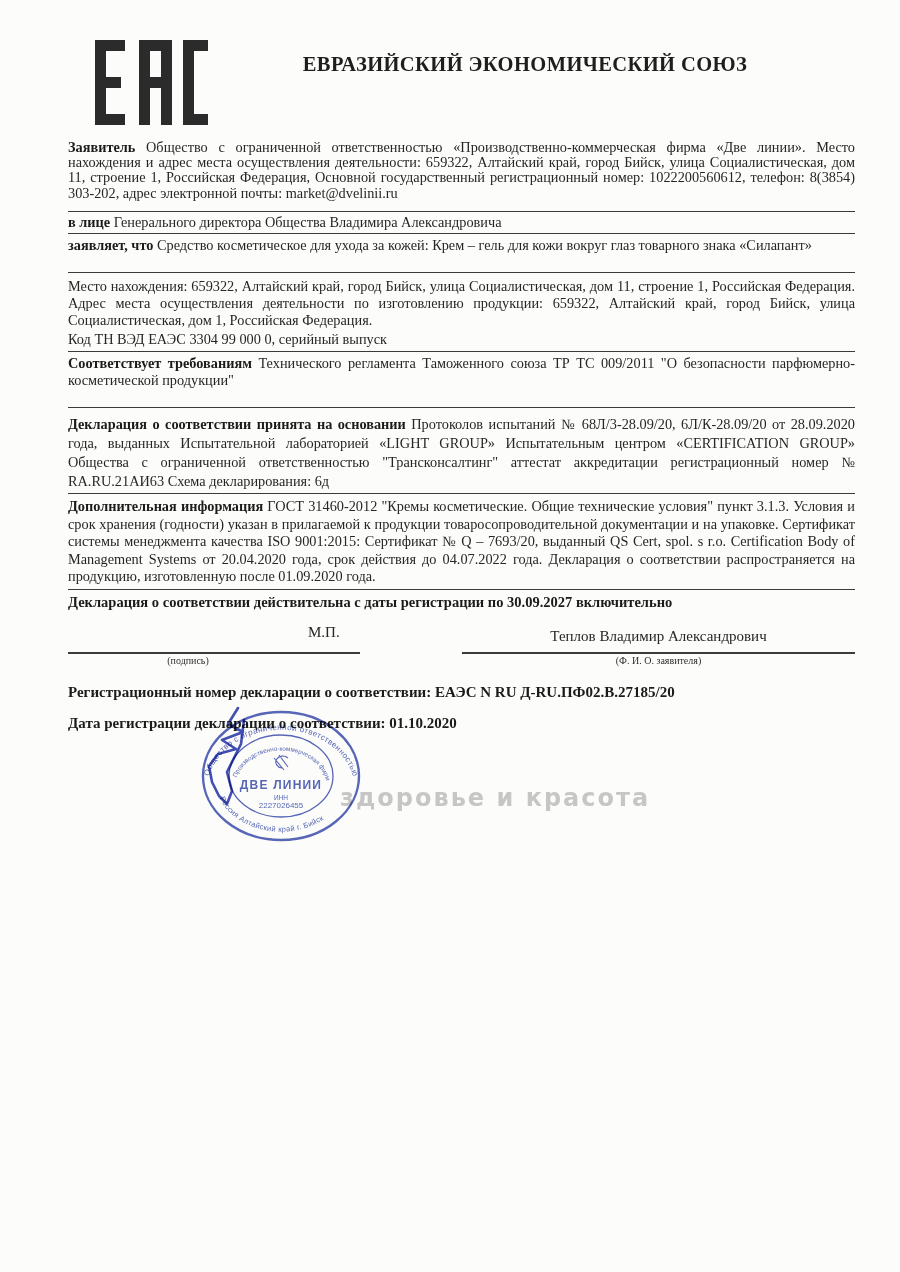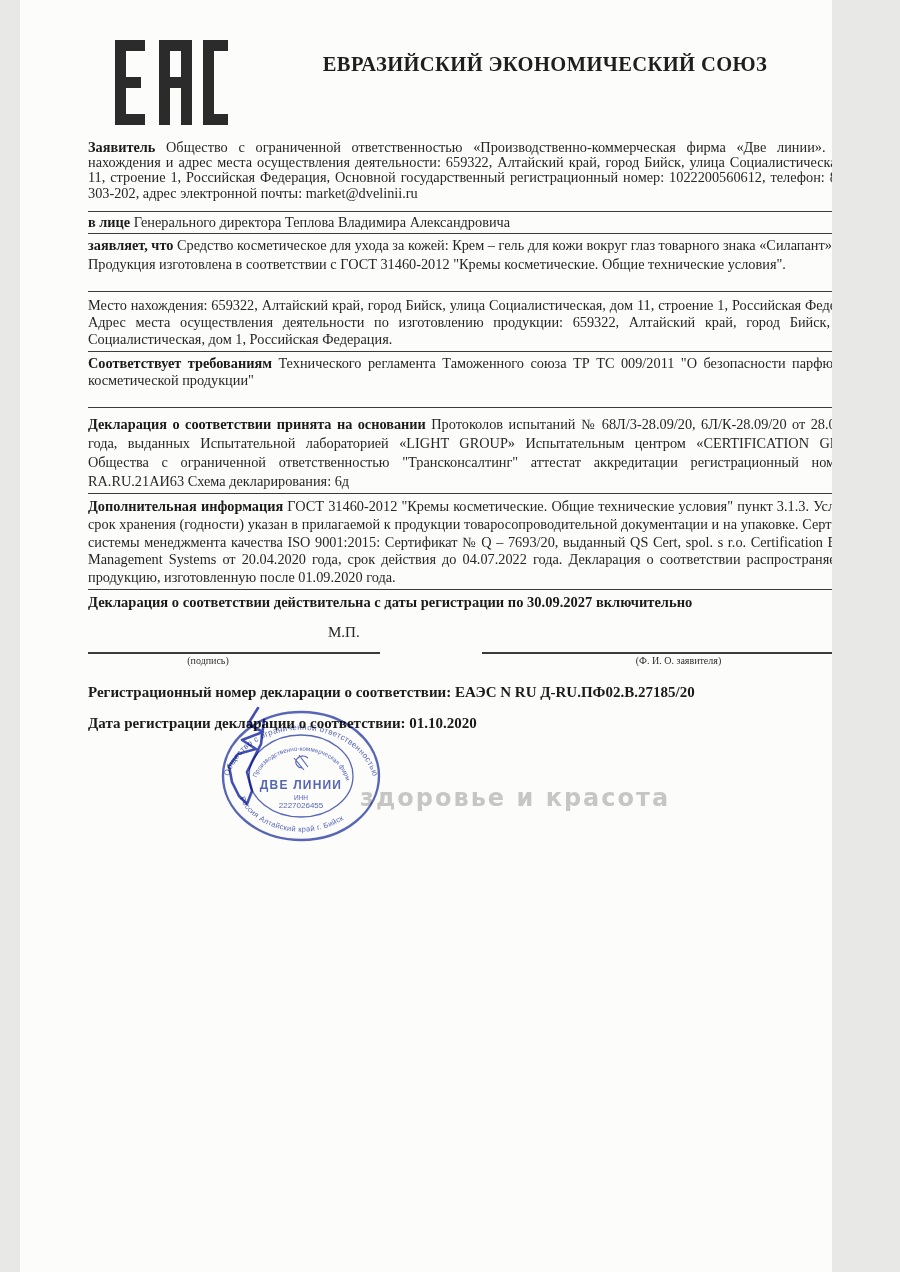--- a/index.html
+++ b/index.html
@@ -1,18 +1,18 @@
 <!DOCTYPE html>
 <html><head>
 <meta charset="utf-8">
 <style>
   html,body{margin:0;padding:0;}
   body{background:#e8e8e6;}
-  .page{position:relative;width:812px;height:1272px;background:#fcfcfa;overflow:hidden;
-        font-family:"Liberation Serif","DejaVu Serif",serif;color:#242424;margin-left:20px;}
+  .page{position:relative;width:900px;height:1272px;background:#fcfcfa;overflow:hidden;
+        font-family:"Liberation Serif","DejaVu Serif",serif;color:#242424;}
   
   .eac{position:absolute;left:95px;top:39px;}
   
   .header{position:absolute;left:245px;top:52px;width:560px;text-align:center;
           font-weight:bold;font-size:20.5px;letter-spacing:0.4px;color:#1e1e1e;}
   .header .t1,.header .t2{line-height:25px;}
   
   .content{position:absolute;left:68px;top:140px;width:787px;font-size:14.3px;color:#262626;}
   .para{margin:0;text-align:justify;}
   .para b{font-weight:bold;color:#1b1b1b;}
@@ -80,37 +80,37 @@
     <div class="sec s1">
       <p class="para">
         <b>Заявитель</b>
         <span>Общество с ограниченной ответственностью «Производственно-коммерческая фирма «Две линии». Место нахождения и адрес места осуществления деятельности: 659322, Алтайский край, город Бийск, улица Социалистическая, дом 11, строение 1, Российская Федерация, Основной государственный регистрационный номер: 1022200560612, телефон: 8(3854) 303-202, адрес электронной почты: market@dvelinii.ru</span>
       </p>
     </div>
 
     <div class="sec s2">
       <p class="para">
         <b>в лице</b>
-        <span>Генерального директора Теплова Владимира Александровича</span>
+        <span>Генерального директора Общества Владимира Александровича</span>
       </p>
     </div>
 
     <div class="sec s3">
       <p class="para">
         <b>заявляет, что</b>
         <span>Средство косметическое для ухода за кожей: Крем – гель для кожи вокруг глаз товарного знака «Силапант»</span>
       </p>
-      <p class="para p2">
-        <span>Продукция изготовлена в соответствии с ГОСТ 31460-2012 "Кремы косметические. Общие технические условия".</span>
-      </p>
     </div>
 
     <div class="sec s4">
       <p class="para p2">
         <span>Место нахождения: 659322, Алтайский край, город Бийск, улица Социалистическая, дом 11, строение 1, Российская Федерация. Адрес места осуществления деятельности по изготовлению продукции: 659322, Алтайский край, город Бийск, улица Социалистическая, дом 1, Российская Федерация.</span>
+      </p>
+      <p class="para p3">
+        <span>Код ТН ВЭД ЕАЭС 3304 99 000 0, серийный выпуск</span>
       </p>
     </div>
 
     <div class="sec s5">
       <p class="para">
         <b>Соответствует требованиям</b>
         <span>Технического регламента Таможенного союза ТР ТС 009/2011 "О безопасности парфюмерно-косметической продукции"</span>
       </p>
     </div>
 
@@ -127,20 +127,21 @@
         <span>ГОСТ 31460-2012 "Кремы косметические. Общие технические условия" пункт 3.1.3. Условия и срок хранения (годности) указан в прилагаемой к продукции товаросопроводительной документации и на упаковке. Сертификат системы менеджмента качества ISO 9001:2015: Сертификат № Q – 7693/20, выданный QS Cert, spol. s r.o. Certification Body of Management Systems от 20.04.2020 года, срок действия до 04.07.2022 года. Декларация о соответствии распространяется на продукцию, изготовленную после 01.09.2020 года.</span>
       </p>
     </div>
 
     <div class="validity">Декларация о соответствии действительна с даты регистрации по 30.09.2027 включительно</div>
 
     <div class="sig-block">
       <div class="sig-line sig-line-left"></div>
       <div class="sig-caption cap-sign">(подпись)</div>
       <div class="mp">М.П.</div>
+      <div class="sig-name">Теплов Владимир Александрович</div>
       <div class="sig-line sig-line-right"></div>
       <div class="sig-caption cap-name">(Ф. И. О. заявителя)</div>
     </div>
 
     <p class="reg">Регистрационный номер декларации о соответствии: ЕАЭС N RU Д-RU.ПФ02.В.27185/20</p>
     <p class="reg reg2">Дата регистрации декларации о соответствии: 01.10.2020</p>
   </div>
 
   <svg class="stamp" width="166" height="136" viewBox="0 0 166 136">
     <defs>

